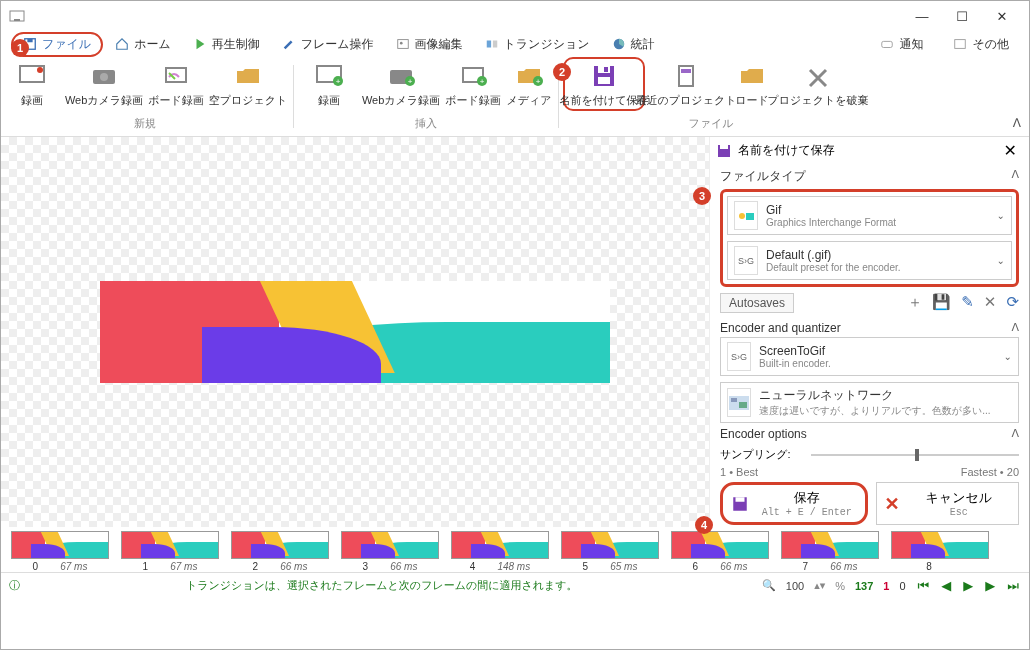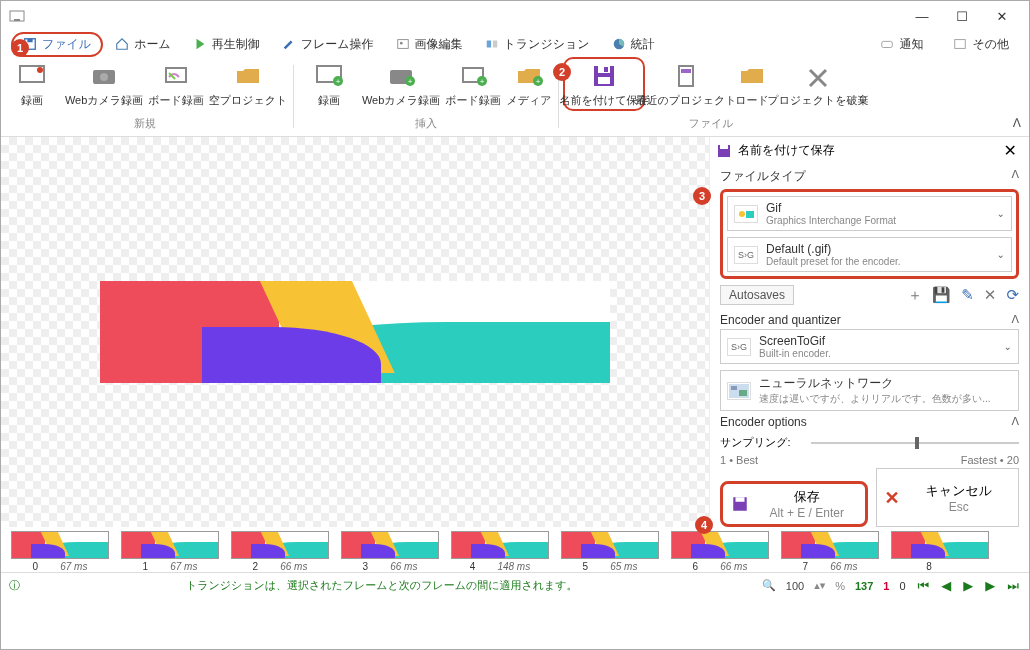--- a/index.html
+++ b/index.html
@@ -48,42 +48,42 @@
 
 
 .side { width: 320px; background: #fff; display: flex; flex-direction: column; border-left: 1px solid #eee; }
 .side-title { display:flex; align-items:center; padding: 4px 6px; gap:6px; }
 .side-title .t { font-size: 12px; flex:1; }
 .side-title .x { font-size: 16px; padding: 0 6px; }
 .section-hdr { font-size:12px; padding: 4px 10px 2px; display:flex; justify-content:space-between; color:#333; }
 .section-hdr .chev { font-size:11px; color:#666; }
 .filetype-box { margin: 2px 10px; padding: 4px; border: 3px solid #D43F2A; border-radius: 6px; display:flex; flex-direction:column; gap:6px; }
 .dropdown { border: 1px solid #ccc; display:flex; align-items:center; padding:4px 6px; gap:8px; background:#fff; }
-.dd-icon { width:24px; height:18px; display:flex; align-items:center; justify-content:center; border:1px solid #ddd; }
+.dd-icon { width:24px; height:29px; display:flex; align-items:center; justify-content:center; border:1px solid #ddd; }
 .dd-text { flex:1; }
 .dd-text .line1 { font-size:12px; color:#333; }
 .dd-text .line2 { font-size:10px; color:#888; }
 .dd-caret { font-size:10px; color:#666; }
 
-.autosave-row { display:flex; align-items:center; padding: 4px 10px; }
+.autosave-row { display:flex; padding: 4px 10px; }
 .autosave-btn { border:1px solid #ccc; padding:2px 8px; font-size:12px; color:#555; background:#f7f7f7; }
 .autosave-icons { margin-left:auto; display:flex; gap:10px; color:#777; font-size:15px; }
 
 .enc-section { padding: 0 10px; display:flex; flex-direction:column; gap:6px; }
 .slider-row { display:flex; align-items:center; gap:20px; padding: 4px 10px; font-size:11px; }
 .slider { flex:1; height:2px; background:#ccc; position:relative; }
 .slider::after { content:''; position:absolute; left:50%; top:-5px; width:4px; height:12px; background:#666; }
 .slider-info { display:flex; justify-content:space-between; padding: 0 10px; font-size:11px; color:#777; }
 
 .action-row { display:flex; gap:0; margin-top:auto; }
 .action-btn { flex:1; border:1px solid #ccc; display:flex; align-items:center; gap:8px; padding:4px 8px; }
 .action-btn .atxt { flex:1; text-align:center; }
 .action-btn .atxt .al1 { font-size:13px; }
-.action-btn .atxt .al2 { font-size:12px; color:#888; }
-.save-btn { border: 3px solid #D43F2A; border-radius: 8px; margin: 15px 4px 2px 10px; }
+.action-btn .atxt .al2 { font-size:10px; color:#888;font-family:Liberation Mono, monospace; }
+.save-btn { border: 3px solid #D43F2A; border-radius: 14px; margin: 2px 4px 2px 10px; }
 .cancel-btn { margin: 2px 10px 2px 4px; }
 
 
 .thumbs { display:flex; gap:12px; padding: 4px 10px 0 10px; overflow:hidden; }
 .thumb { display:flex; flex-direction:column; align-items:center; }
 .thumb-img { width:98px; height:28px; border:1px solid #999; background:#fff; position:relative; overflow:hidden; }
 .thumb-lbl { display:flex; gap:22px; font-size:10px; padding-top:2px; }
 .thumb-lbl span:first-child { color:#333; }
 .thumb-lbl span:last-child { color:#666; font-style:italic; }
 

